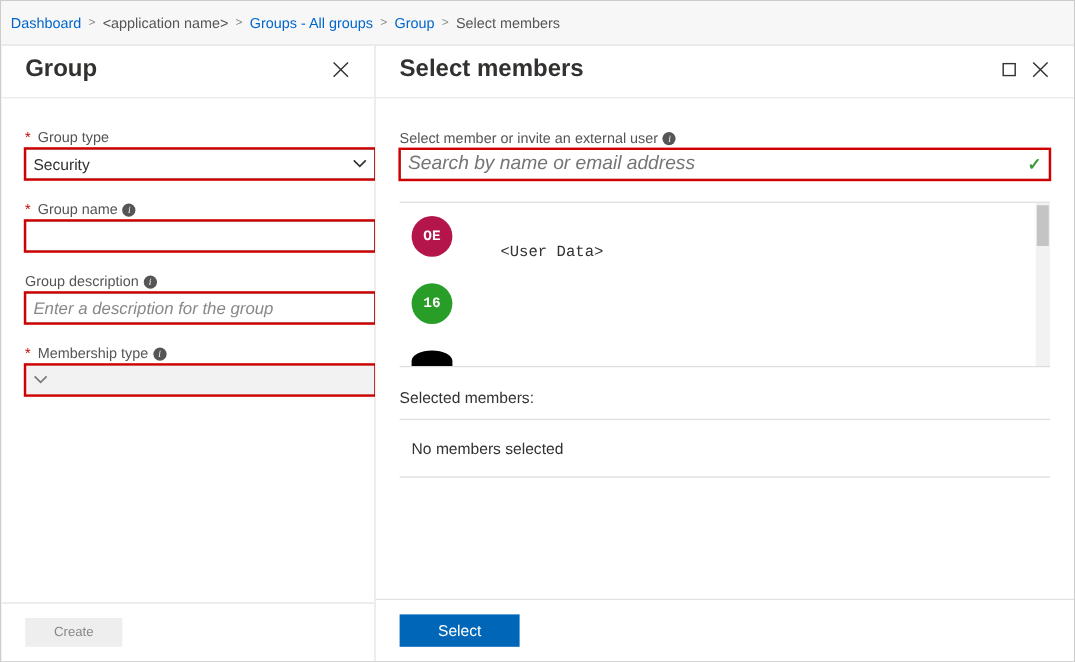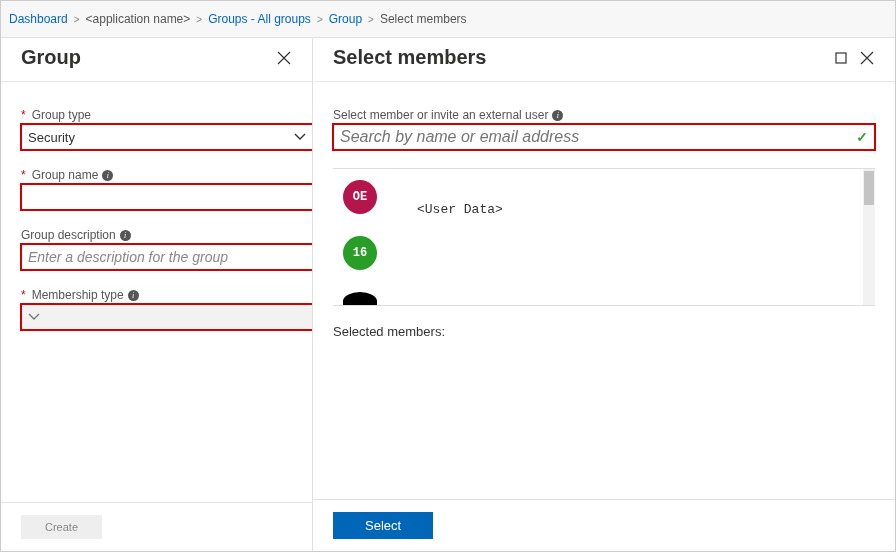--- a/index.html
+++ b/index.html
@@ -164,18 +164,21 @@
         </div>
         <div class="user-row" style="height:28px">
           <div class="avatar black"></div>
         </div>
         <div class="scrollbar">
           <div class="thumb"></div>
         </div>
       </div>
 
       <div class="selected-label">Selected members:</div>
+      <div class="selected-box">
+        <span>No members selected</span>
+      </div>
     </div>
     <div class="panel-footer">
       <button class="select-btn">Select</button>
     </div>
   </div>
 </div>
 
 </body></html>

